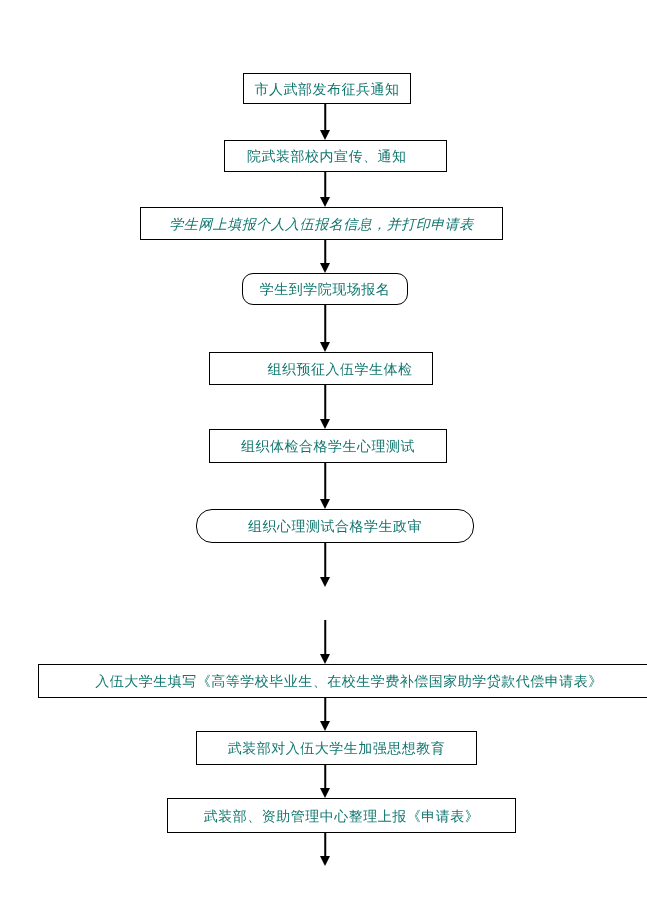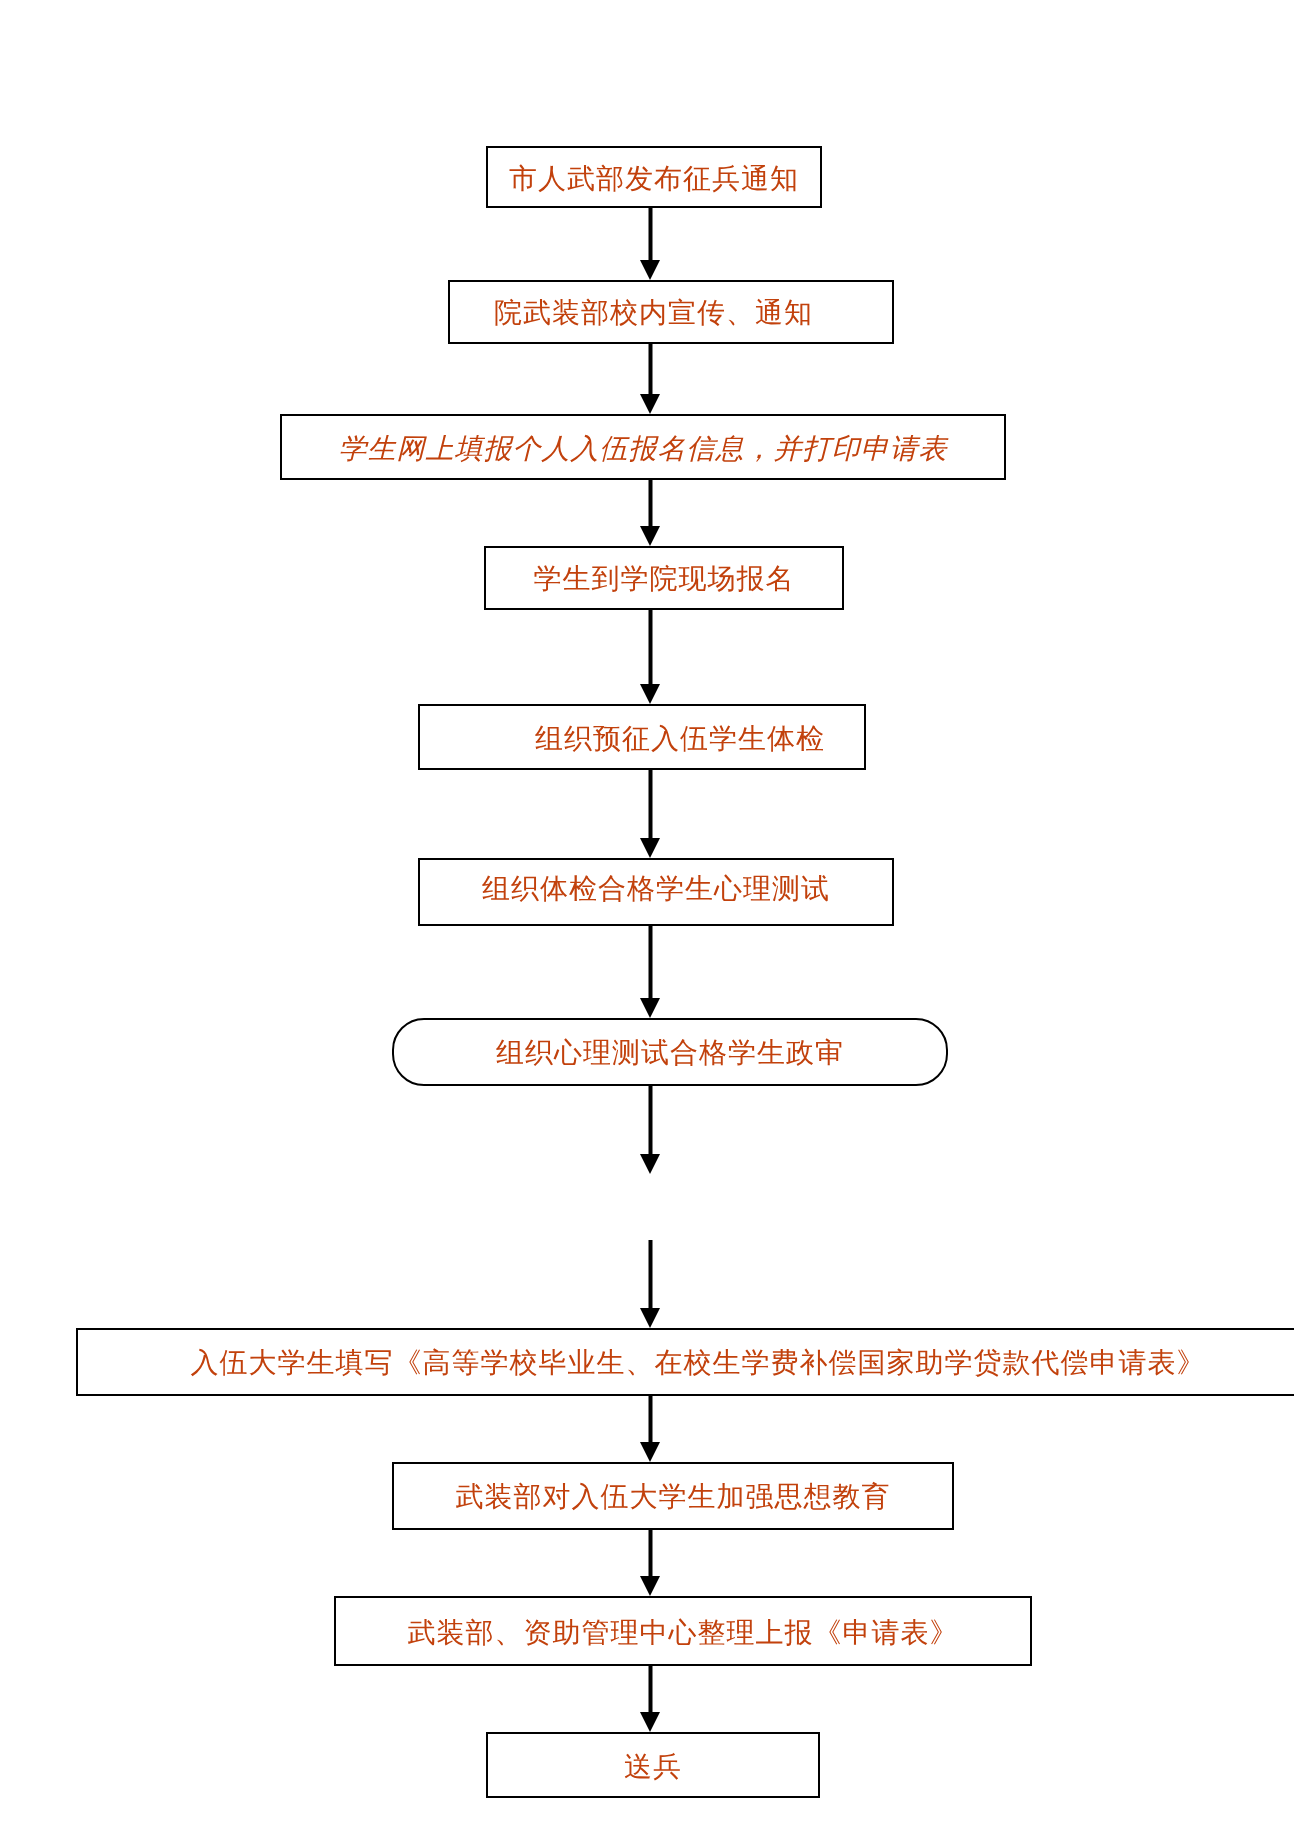--- a/index.html
+++ b/index.html
@@ -13,21 +13,21 @@
     width: 647px;
     height: 922px;
     background: #ffffff;
     overflow: hidden;
   }
   .flow-node {
     position: absolute;
     box-sizing: border-box;
     border: 1.5px solid #000000;
     background: #ffffff;
-    color: #c2410c;
+    color: #0f766e;
     font-size: 14px;
     letter-spacing: 0.5px;
     line-height: 1;
     display: flex;
     align-items: center;
     justify-content: center;
     white-space: nowrap;
   }
   .flow-node.align-left {
     justify-content: flex-start;
@@ -59,28 +59,27 @@
   }
 </style>
 </head>
 <body>
 
 <div id="canvas">
 
   <div class="flow-node" style="left:243px; top:73px;  width:168px; height:31px;">市人武部发布征兵通知</div>
   <div class="flow-node align-left" style="left:224px; top:140px; width:223px; height:32px;">院武装部校内宣传、通知</div>
   <div class="flow-node" style="left:140px; top:207px; width:363px; height:33px;font-style:italic;">学生网上填报个人入伍报名信息，并打印申请表</div>
-  <div class="flow-node" style="left:242px; top:273px; width:180px; height:32px;">学生到学院现场报名</div>
+  <div class="flow-node" style="left:242px; top:273px; width:166px; height:32px;border-radius:11px;">学生到学院现场报名</div>
   <div class="flow-node" style="left:209px; top:352px; width:224px; height:33px;padding-left:38px;">组织预征入伍学生体检</div>
-  <div class="flow-node" style="left:209px; top:429px; width:238px; height:34px;font-family:Liberation Mono, monospace;">组织体检合格学生心理测试</div>
+  <div class="flow-node" style="left:209px; top:429px; width:238px; height:34px;">组织体检合格学生心理测试</div>
   <div class="flow-node" style="left:196px; top:509px; width:278px; height:34px;border-radius:16px;">组织心理测试合格学生政审</div>
   <div class="flow-node" style="left:38px;  top:664px; width:622px; height:34px;">入伍大学生填写《高等学校毕业生、在校生学费补偿国家助学贷款代偿申请表》</div>
   <div class="flow-node" style="left:196px; top:731px; width:281px; height:34px;">武装部对入伍大学生加强思想教育</div>
   <div class="flow-node" style="left:167px; top:798px; width:349px; height:35px;">武装部、资助管理中心整理上报《申请表》</div>
-  <div class="flow-node" style="left:243px; top:866px; width:167px; height:33px;">送兵</div>
 
   <div class="connector" style="left:319px; top:104px; height:36px;">
       <div class="line"></div>
       <div class="head"></div>
     </div>
   <div class="connector" style="left:319px; top:172px; height:35px;">
       <div class="line"></div>
       <div class="head"></div>
     </div>
   <div class="connector" style="left:319px; top:240px; height:33px;">

